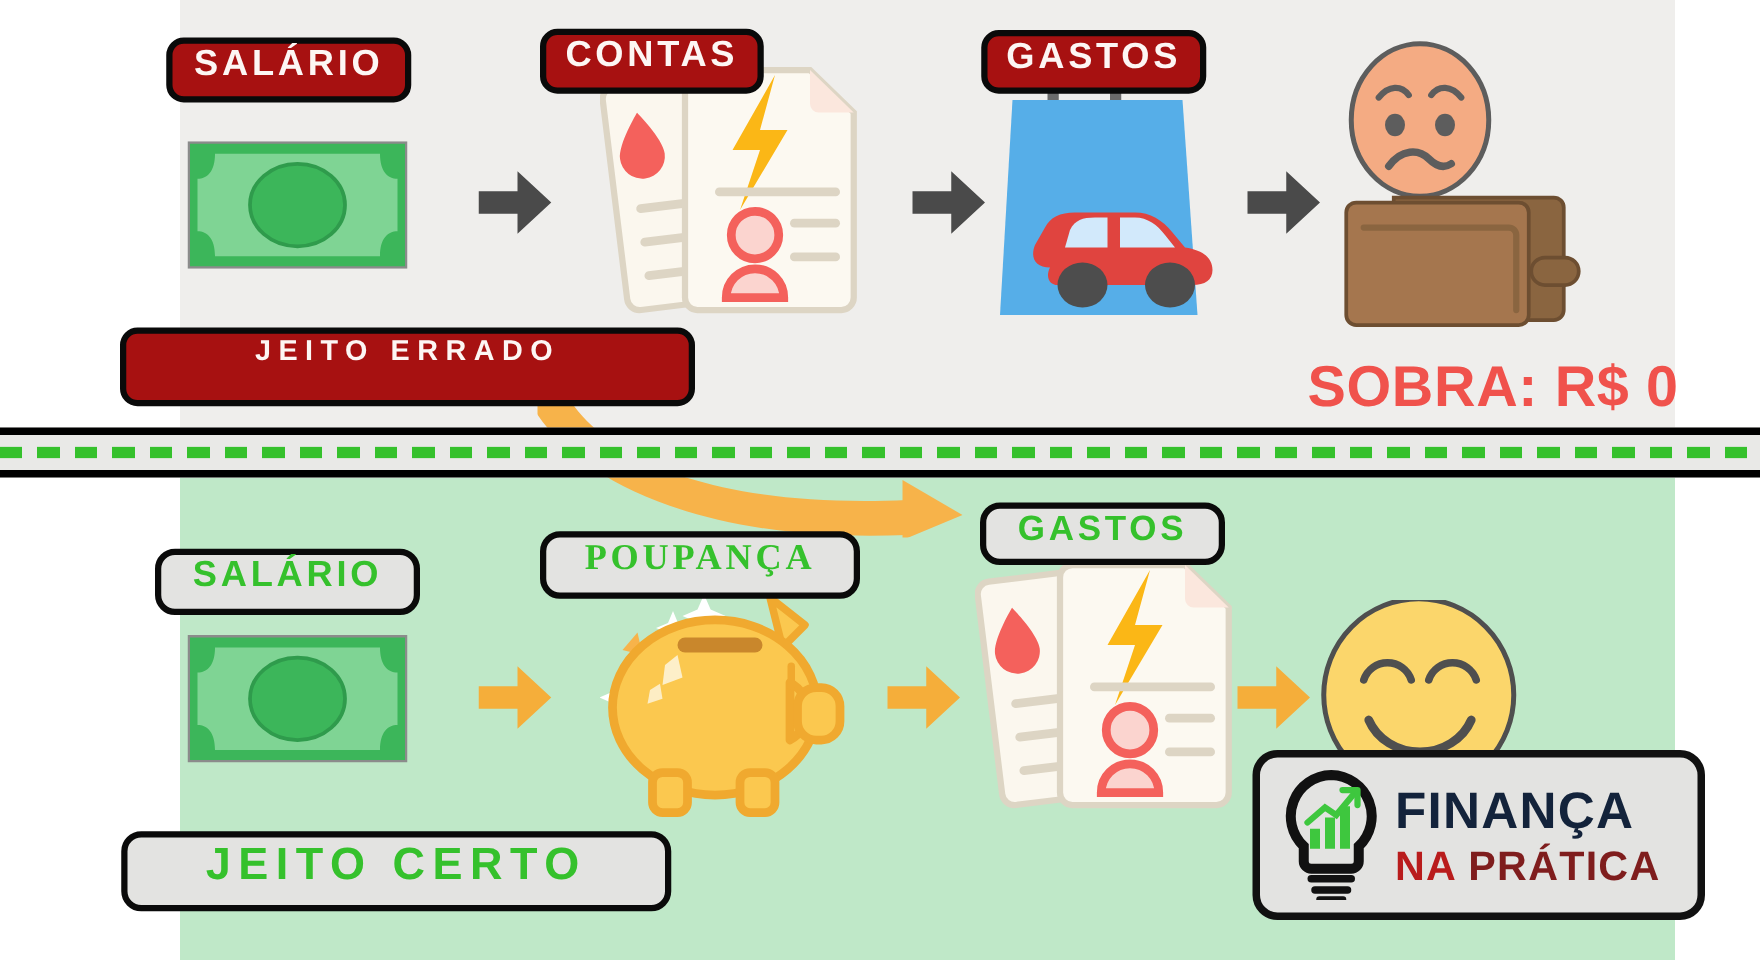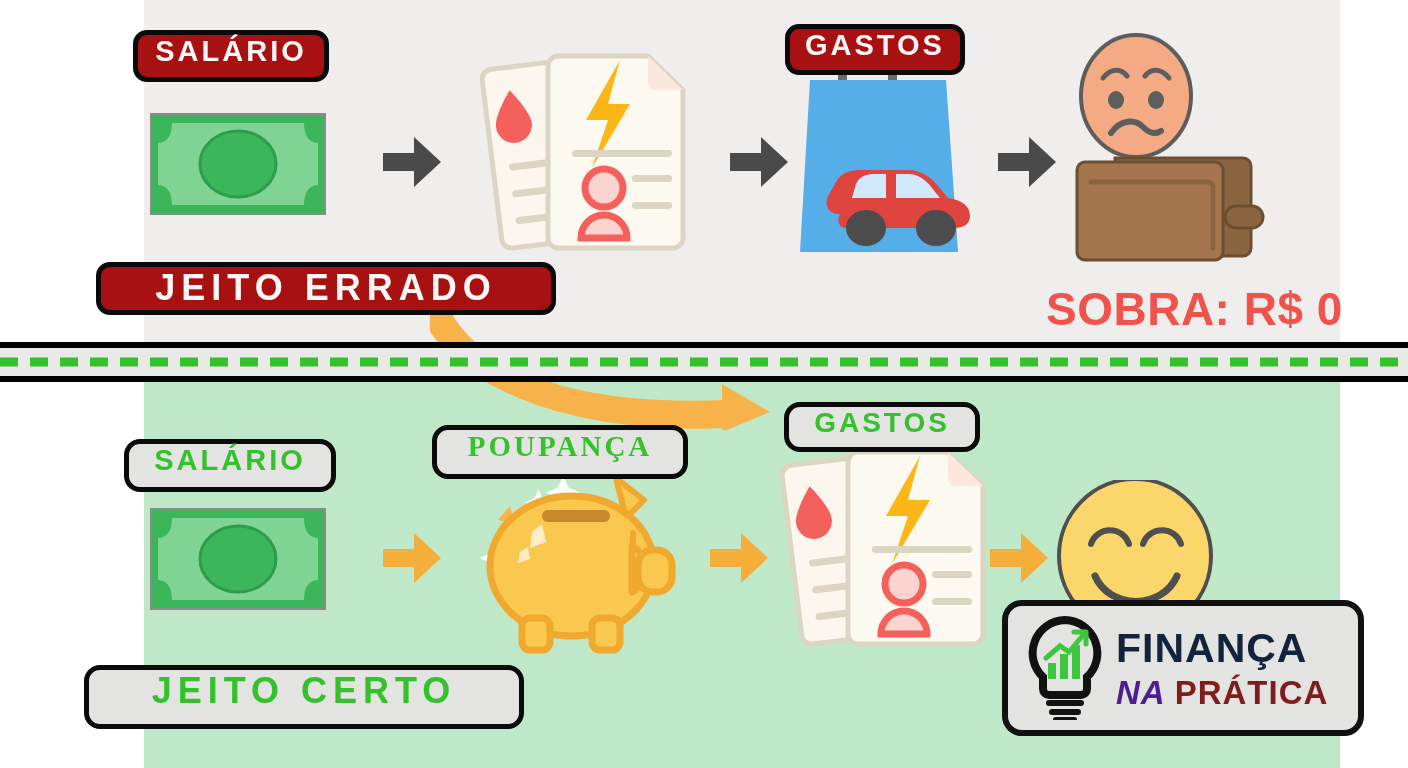--- a/index.html
+++ b/index.html
@@ -27,26 +27,26 @@
   .badge{position:absolute;display:flex;align-items:flex-start;justify-content:center;
          box-sizing:border-box;white-space:nowrap;}
   .badge-red{background:#a71111;border:5px solid #0a0a0a;border-radius:14px;
              color:#fdf6f4;letter-spacing:3px;font-weight:700;}
   .badge-gray{background:#e3e3e1;border:5px solid #0a0a0a;border-radius:16px;
               color:#35c12c;letter-spacing:3px;font-weight:700;}
 
   .b-salario-top{left:133px;top:30px;width:196px;height:52px;font-size:29px;}
   .b-contas{left:432px;top:23px;width:179px;height:52px;font-size:29px;}
   .b-gastos-top{left:785px;top:24px;width:180px;height:51px;font-size:29px;}
-  .b-jeito-errado{left:96px;top:262px;width:460px;height:53px;font-size:36px;letter-spacing:6px;}
+  .b-jeito-errado{left:96px;top:262px;width:460px;height:63px;font-size:23px;letter-spacing:6px;}
 
   .b-salario-bot{left:124px;top:439px;width:212px;height:53px;font-size:29px;}
   .b-poupanca{left:432px;top:425px;width:256px;height:54px;font-size:29px;font-family:Liberation Serif, serif;}
   .b-gastos-bot{left:784px;top:402px;width:196px;height:50px;font-size:28px;}
-  .b-jeito-certo{left:84px;top:665px;width:440px;height:64px;font-size:36px;letter-spacing:6px;}
+  .b-jeito-certo{left:97px;top:665px;width:440px;height:64px;font-size:36px;letter-spacing:6px;}
 
   
   .sobra{position:absolute;left:1046px;top:282px;font-size:46px;font-weight:700;
          color:#f0524c;letter-spacing:0.5px;}
 
   
   .icon{position:absolute;}
   .i-bill-top{left:150px;top:113px;width:176px;height:102px;}
   .i-bill-bot{left:150px;top:508px;width:176px;height:102px;}
   .i-arrow1{left:381px;top:134px;width:62px;height:57px;}
@@ -64,21 +64,21 @@
   .i-smiley{left:1053px;top:480px;width:165px;height:158px;}
 
   
   .logo-card{position:absolute;left:1002px;top:600px;width:362px;height:136px;
              background:#e3e3e1;border:6px solid #111;border-radius:20px;
              box-sizing:border-box;display:flex;align-items:center;padding:0 14px;}
   .logo-bulb{width:86px;height:104px;flex:0 0 auto;margin-right:8px;}
   .logo-words{display:flex;flex-direction:column;justify-content:flex-start;line-height:1;}
   .logo-l1{font-size:41px;font-weight:700;color:#13233b;letter-spacing:1px;}
   .logo-l2{font-size:33px;font-weight:700;letter-spacing:1px;margin-top:7px;}
-  .logo-l2 .na{color:#4c1d95;font-style:italic;}
+  .logo-l2 .na{color:#b91c1c;}
   .logo-l2 .pratica{color:#7f1d1d;margin-left:9px;}
 </style>
 </head>
 <body>
 
 <div class="stage">
 
   <div class="panel-top"></div>
   <div class="panel-bottom"></div>
 
@@ -173,20 +173,23 @@
     <svg width="192" height="110" viewBox="0 0 192 110">
       <path d="M40 6 H168 a8 8 0 0 1 8 8 V96 a8 8 0 0 1 -8 8 H40 Z" fill="#8a6540" stroke="#6d4e31" stroke-width="3"></path>
       <rect x="150" y="54" width="38" height="22" rx="11" fill="#8a6540" stroke="#6d4e31" stroke-width="3"></rect>
       <path d="M10 10 H140 a8 8 0 0 1 8 8 V100 a8 8 0 0 1 -8 8 H10 a8 8 0 0 1 -8 -8 V18 a8 8 0 0 1 8 -8 Z" fill="#a5764e" stroke="#6d4e31" stroke-width="3"></path>
       <path d="M16 30 H132 a6 6 0 0 1 6 6 V96" fill="none" stroke="#8a6540" stroke-width="5" stroke-linecap="round"></path>
     </svg>
   </div>
 
   <div class="badge badge-red b-salario-top">
     <span>SALÁRIO</span>
+  </div>
+  <div class="badge badge-red b-contas">
+    <span>CONTAS</span>
   </div>
   <div class="badge badge-red b-gastos-top">
     <span>GASTOS</span>
   </div>
   <div class="badge badge-red b-jeito-errado">
     <span>JEITO ERRADO</span>
   </div>
 
   <div class="sobra">SOBRA: R$ 0</div>
 

